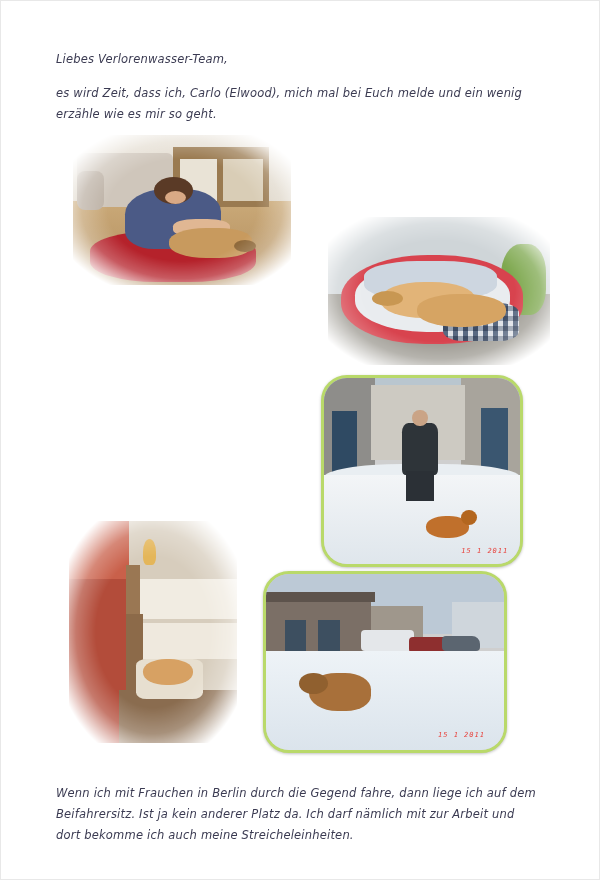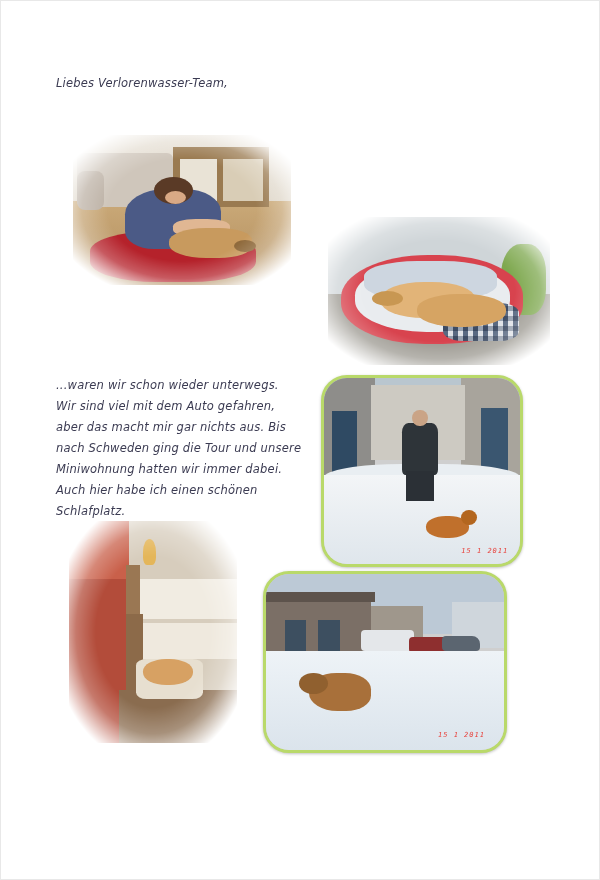--- a/index.html
+++ b/index.html
@@ -128,32 +128,30 @@
   .p5-snow   { left:0; top:44%; width:100%; height:56%; background:linear-gradient(#eef3f7,#dbe4ec); }
   .p5-dog    { left:18%; top:56%; width:26%; height:22%; background:#a8703a; border-radius:44% 42% 40% 46%; }
   .p5-doghd  { left:14%; top:56%; width:12%; height:12%; background:#90602f; border-radius:50%; }
   .p5-stamp  { right:8%; bottom:6%; color:#e8403a; font-size:7px; font-family:"DejaVu Sans Mono", monospace; letter-spacing:1px; }
 </style>
 </head>
 <body>
 
 <div class="page">
 
-  <div class="text-block" style="left:55px; top:48px; width:400px;margin-top:24px;">Liebes Verlorenwasser-Team,</div>
-
-
-
-  <div class="text-block" style="left:55px; top:374px; width:280px;">...waren wir schon wieder unterwegs.
-Wir sind viel mit dem Auto gefahren,
-aber das macht mir gar nichts aus. Bis
-nach Schweden ging die Tour und unsere
-Miniwohnung hatten wir immer dabei.
-Auch hier habe ich einen schönen
-Schlafplatz.</div>
-
+  <div class="text-block" style="left:55px; top:48px; width:400px;">Liebes Verlorenwasser-Team,</div>
+
+  <div class="text-block" style="left:55px; top:82px; width:500px;">es wird Zeit, dass ich, Carlo (Elwood), mich mal bei Euch melde und ein wenig
+erzähle wie es mir so geht.</div>
+
+
+
+  <div class="text-block" style="left:55px; top:782px; width:500px;">Wenn ich mit Frauchen in Berlin durch die Gegend fahre, dann liege ich auf dem
+Beifahrersitz. Ist ja kein anderer Platz da. Ich darf nämlich mit zur Arbeit und
+dort bekomme ich auch meine Streicheleinheiten.</div>
 
   <div class="photo soft" style="left:72px; top:134px; width:218px; height:150px;">
     <div class="scene">
       <div class="layer p1-wall"></div>
       <div class="layer p1-floor"></div>
       <div class="layer p1-sofa"></div>
       <div class="layer p1-sofaarm"></div>
       <div class="layer p1-shelf"></div>
       <div class="layer p1-shelf-in"></div>
       <div class="layer p1-shelf-in2"></div>

